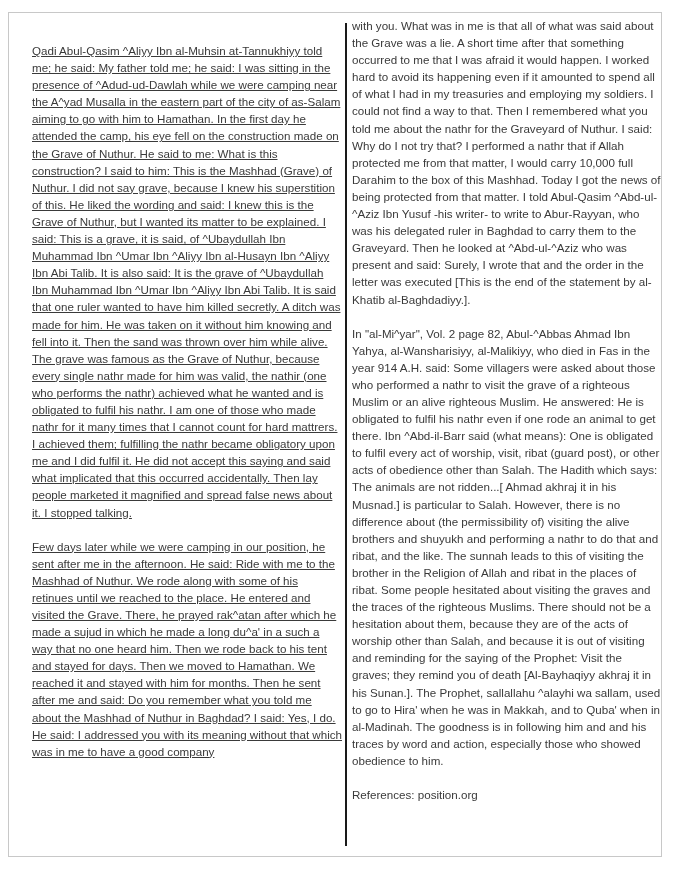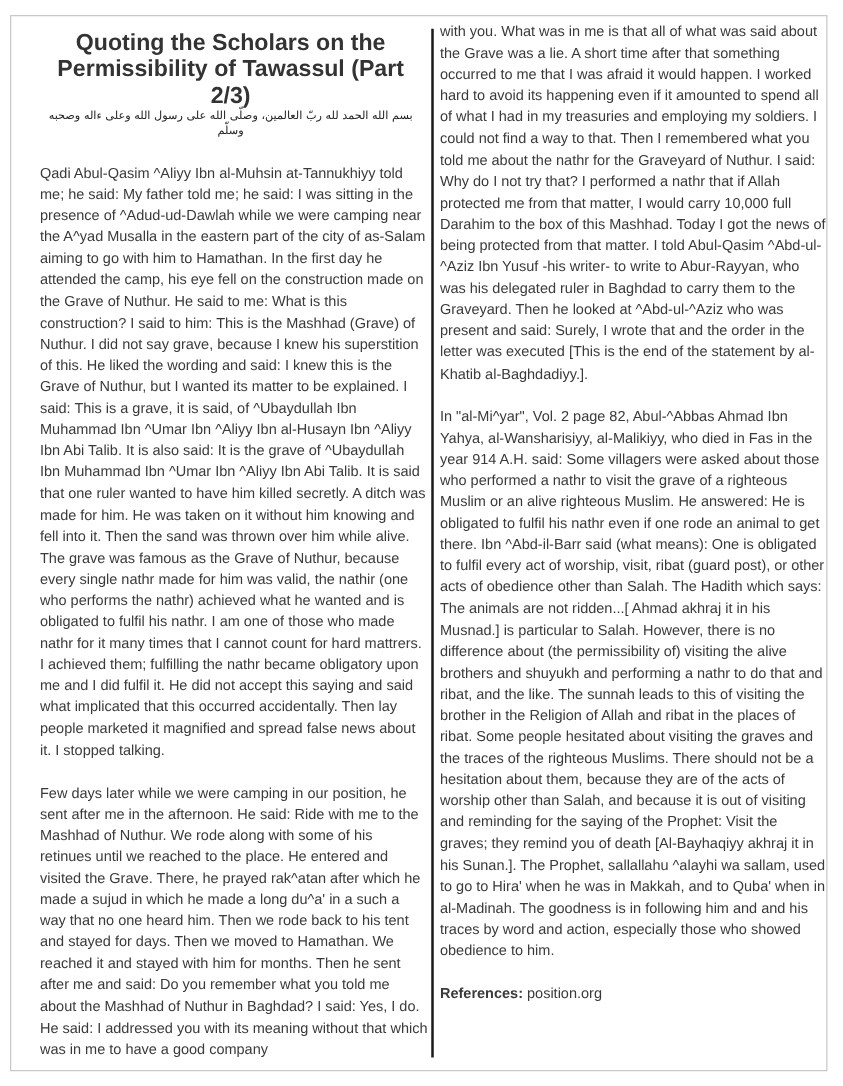--- a/index.html
+++ b/index.html
@@ -20,30 +20,28 @@
   }
   .title {
     font-family: "Liberation Sans", sans-serif; font-weight: bold; font-size: 18.5px; line-height: 21px;
     color: #333; text-align: center; margin: 0; width: 305px;
   }
   .arabic {
     font-family: "DejaVu Sans", sans-serif; font-size: 9px; text-align: center; direction: rtl;
     color: #222; margin-top: 1px; width: 305px; line-height: 12px;
   }
   p { margin: 0 0 17px 0; }
-  .left-body { margin-top: 19px; }
-  .ref-label { font-weight: bold; }
+  .left-body { margin-top: 19px; text-decoration: underline; }
+  .ref-label { font-weight: normal; }
 </style>
 </head>
 <body>
 
 <div class="page">
   <div class="col col-left">
-    <h1 class="title">Quoting the Scholars on the Permissibility of Tawassul (Part 2/3)</h1>
-    <div class="arabic">بسم الله الحمد لله ربّ العالمين، وصلّى الله على رسول الله وعلى ءاله وصحبه وسلّم</div>
     <div class="left-body">
       <p>Qadi Abul-Qasim ^Aliyy Ibn al-Muhsin at-Tannukhiyy told me; he said: My father told me; he said: I was sitting in the presence of ^Adud-ud-Dawlah while we were camping near the A^yad Musalla in the eastern part of the city of as-Salam aiming to go with him to Hamathan.  In the first day he attended the camp, his eye fell on the construction made on the Grave of Nuthur.  He said to me: What is this construction?  I said to him: This is the Mashhad (Grave) of Nuthur. I did not say grave, because I knew his superstition of this. He liked the wording and said: I knew this is the Grave of Nuthur, but I wanted its matter to be explained. I said: This is a grave, it is said, of ^Ubaydullah Ibn Muhammad Ibn ^Umar Ibn ^Aliyy Ibn al-Husayn Ibn ^Aliyy Ibn Abi Talib. It is also said: It is the grave of ^Ubaydullah Ibn Muhammad Ibn ^Umar Ibn ^Aliyy Ibn Abi Talib. It is said that one ruler wanted to have him killed secretly.  A ditch was made for him. He was taken on it without him knowing and fell into it. Then the sand was thrown over him while alive. The grave was famous as the Grave of Nuthur, because every single nathr made for him was valid, the nathir (one who performs the nathr) achieved what he wanted and is obligated to fulfil his nathr. I am one of those who made nathr for it many times that I cannot count for hard mattrers. I achieved them; fulfilling the nathr became obligatory upon me and I did fulfil it. He did not accept this saying and said what implicated that this occurred accidentally.  Then lay people marketed it magnified and spread false news about it.  I stopped talking.</p>
       <p>Few days later while we were camping in our position, he sent after me in the afternoon. He said: Ride with me to the Mashhad of Nuthur.  We rode along with some of his retinues until we reached to the place. He entered and visited the Grave.  There, he prayed rak^atan after which he made a sujud in which he made a long du^a' in a such a way that no one heard him.  Then we rode back to his tent and stayed for days. Then we moved to Hamathan. We reached it and stayed with him for months.  Then he sent after me and said: Do you remember what you told me about the Mashhad of Nuthur in Baghdad? I said: Yes, I do. He said: I addressed you with its meaning without that which was in me to have a good company</p>
     </div>
   </div>
 
   <div class="divider"></div>
 
   <div class="col col-right">
     <p>with you.  What was in me is that all of what was said about the Grave was a lie.  A short time after that something occurred to me that I was afraid it would happen.  I worked hard to avoid its happening even if it amounted to spend all of what I had in my treasuries and employing my soldiers.  I could not find a way to that. Then I remembered what you told me about the nathr for the Graveyard of Nuthur. I said: Why do I not try that? I performed a nathr that if Allah protected me from that matter, I would carry 10,000 full Darahim to the box of this Mashhad.  Today I got the news of being protected from that matter. I told Abul-Qasim ^Abd-ul-^Aziz Ibn Yusuf -his writer- to write to Abur-Rayyan, who was his delegated ruler in Baghdad to carry them to the Graveyard. Then he looked at ^Abd-ul-^Aziz who was present and said: Surely, I wrote that and the order in the letter was executed [This is the end of the statement by al-Khatib al-Baghdadiyy.].</p>

